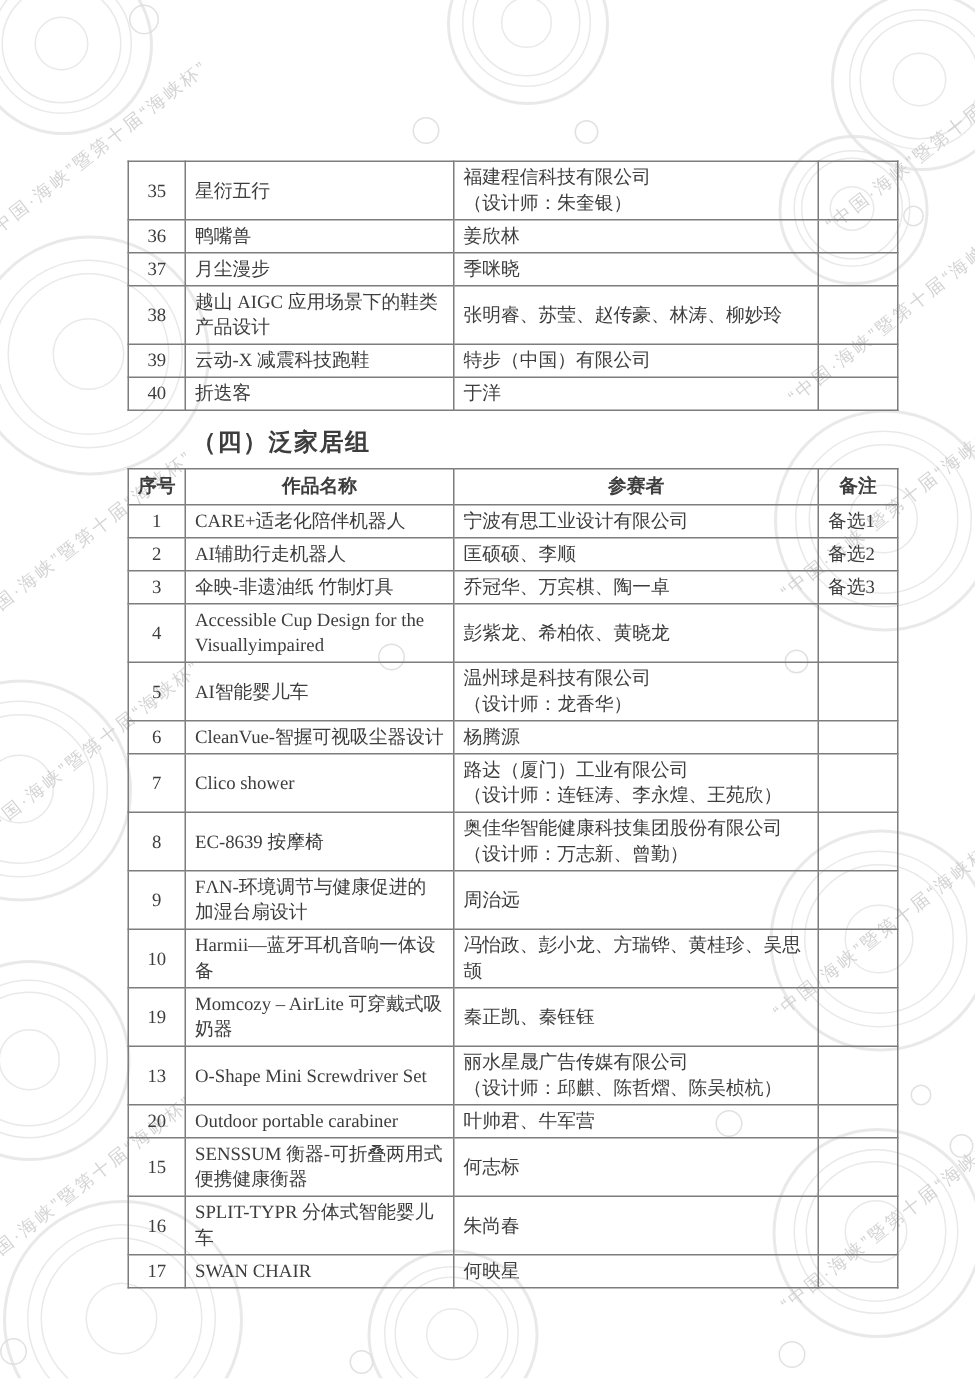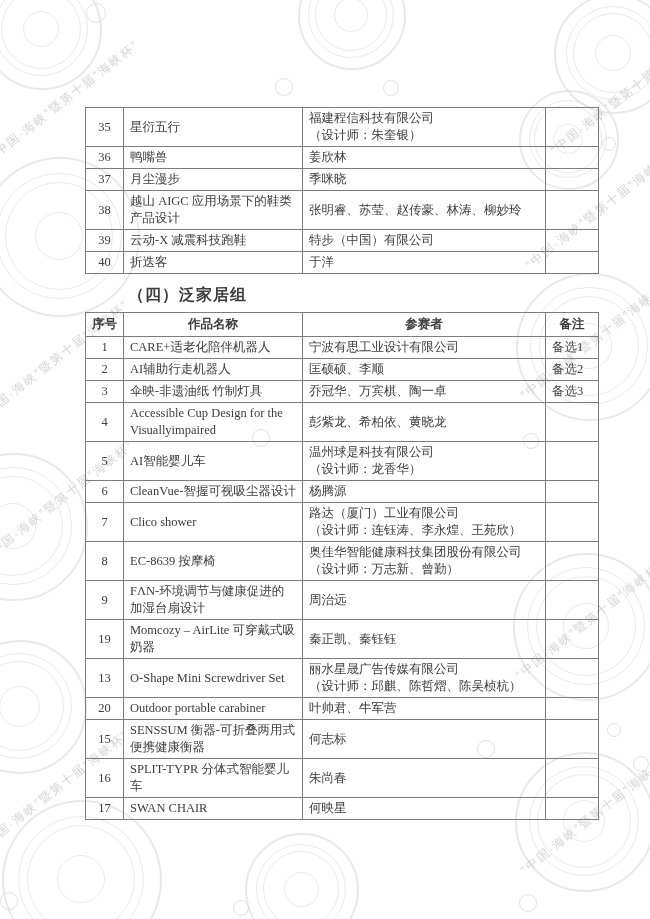--- a/index.html
+++ b/index.html
@@ -254,20 +254,26 @@
 （设计师：万志新、曾勤）</td>
             <td class="c-remark"></td>
           </tr>
           <tr>
             <td class="c-no">9</td>
             <td class="c-title">FΛN-环境调节与健康促进的加湿台扇设计</td>
             <td class="c-part">周治远</td>
             <td class="c-remark"></td>
           </tr>
           <tr>
+            <td class="c-no">10</td>
+            <td class="c-title">Harmii—蓝牙耳机音响一体设备</td>
+            <td class="c-part">冯怡政、彭小龙、方瑞铧、黄桂珍、吴思颉</td>
+            <td class="c-remark"></td>
+          </tr>
+          <tr>
             <td class="c-no">19</td>
             <td class="c-title">Momcozy – AirLite 可穿戴式吸奶器</td>
             <td class="c-part">秦正凯、秦钰钰</td>
             <td class="c-remark"></td>
           </tr>
           <tr>
             <td class="c-no">13</td>
             <td class="c-title">O-Shape Mini Screwdriver Set</td>
             <td class="c-part">丽水星晟广告传媒有限公司
 （设计师：邱麒、陈哲熠、陈吴桢杭）</td>

